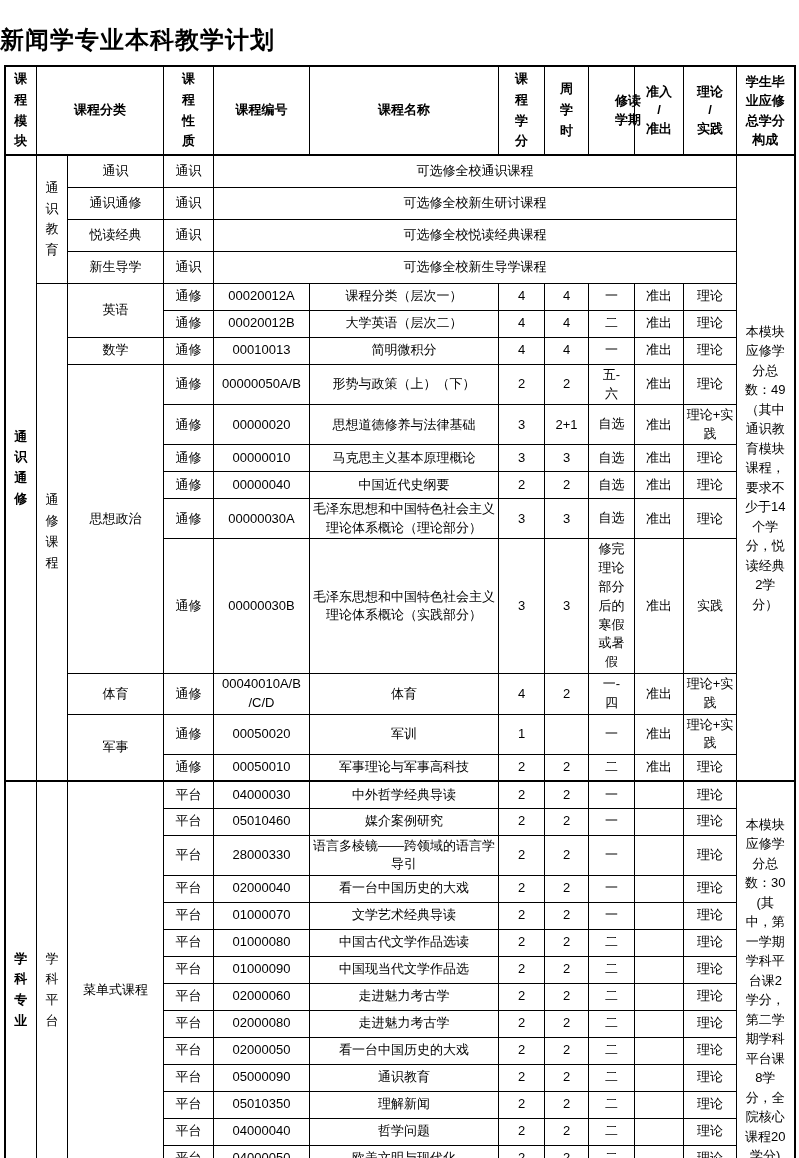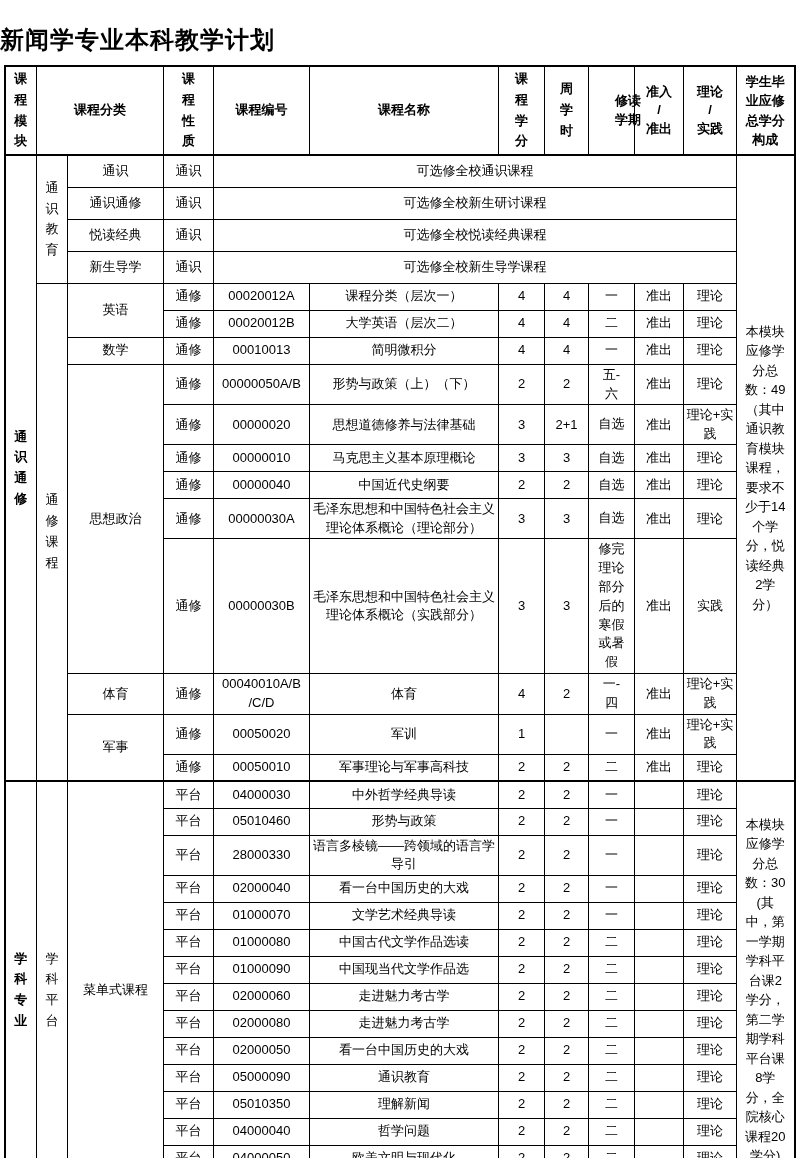--- a/index.html
+++ b/index.html
@@ -219,21 +219,21 @@
         <td>2</td>
         <td>2</td>
         <td><span class="sem">一</span></td>
         <td></td>
         <td>理论</td>
         <td rowspan="15"><span class="v3">本模块应修学分总数：30(其中，第一学期学科平台课2学分，第二学期学科平台课8学分，全院核心课程20学分)</span></td>
       </tr>
       <tr>
         <td>平台</td>
         <td>05010460</td>
-        <td>形势与政策</td>
+        <td>媒介案例研究</td>
         <td>2</td>
         <td>2</td>
         <td><span class="sem">一</span></td>
         <td></td>
         <td>理论</td>
       </tr>
       <tr>
         <td>平台</td>
         <td>28000330</td>
         <td>语言多棱镜——跨领域的语言学导引</td>

